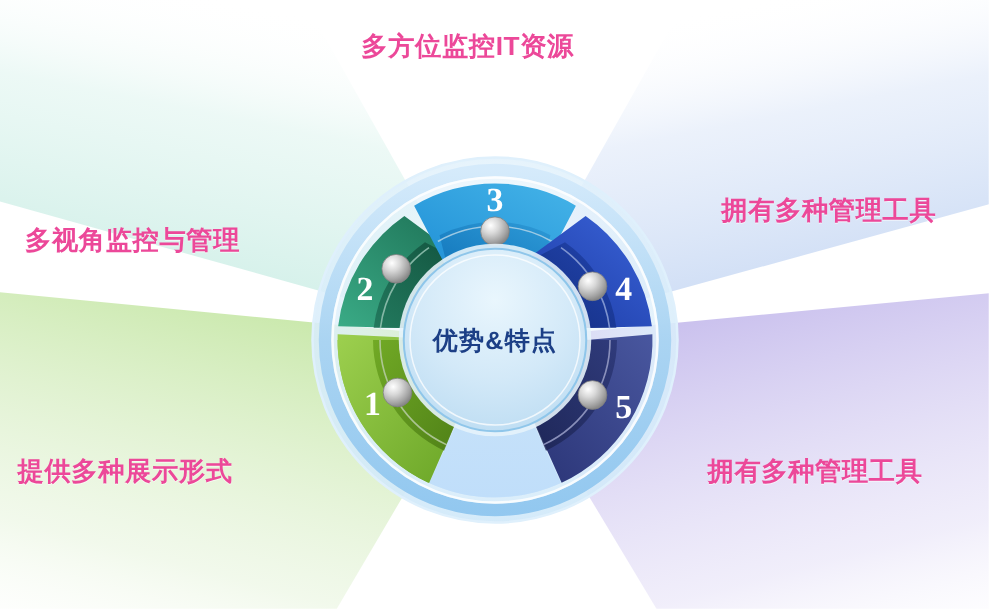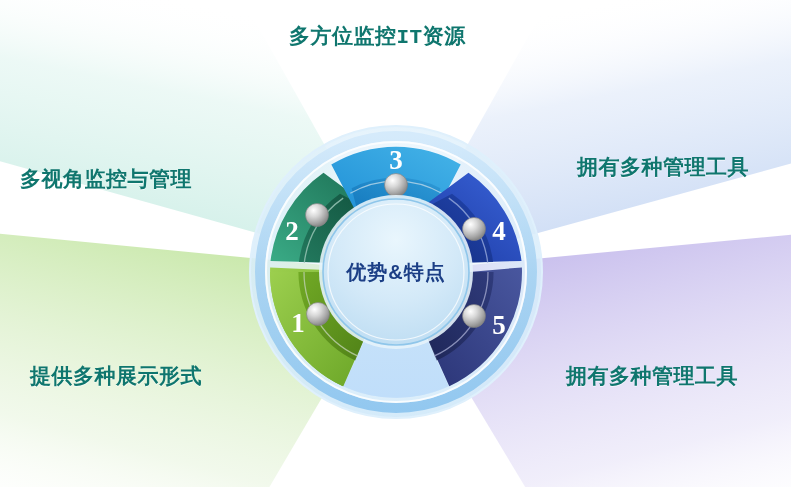--- a/index.html
+++ b/index.html
@@ -8,33 +8,33 @@
     width:791px;height:487px;overflow:hidden;
     background:#ffffff;
     font-family:"Liberation Sans","DejaVu Sans",sans-serif;
     position:relative;
   }
   #stage{position:absolute;inset:0;width:791px;height:487px;}
   #stage svg{display:block;width:791px;height:487px;}
 
   .label{
     position:absolute;
-    font-family:Liberation Mono, monospace;
+    font-family:Liberation Sans, sans-serif;
     font-weight:bold;
     font-size:21px;
-    color:#0f766e;
+    color:#ec4899;
     letter-spacing:0.5px;
     white-space:nowrap;
     line-height:1;
     text-shadow:0 1px 0 rgba(255,255,255,.6);
   }
   #lbl-top   {left:289px; top:27px;}
-  #lbl-left-up   {left:20px;  top:170px;}
+  #lbl-left-up   {left:20px;  top:182px;}
   #lbl-right-up  {left:577px; top:158px;}
-  #lbl-left-low  {left:30px;  top:367px;}
+  #lbl-left-low  {left:14px;  top:367px;}
   #lbl-right-low {left:566px; top:367px;}
 
   .seg-num{
     font-family:"Liberation Serif","DejaVu Serif",serif;
     font-weight:bold;
     font-size:27px;
     fill:#ffffff;
   }
   .center-text{
     font-family:"Liberation Sans","DejaVu Sans",sans-serif;

